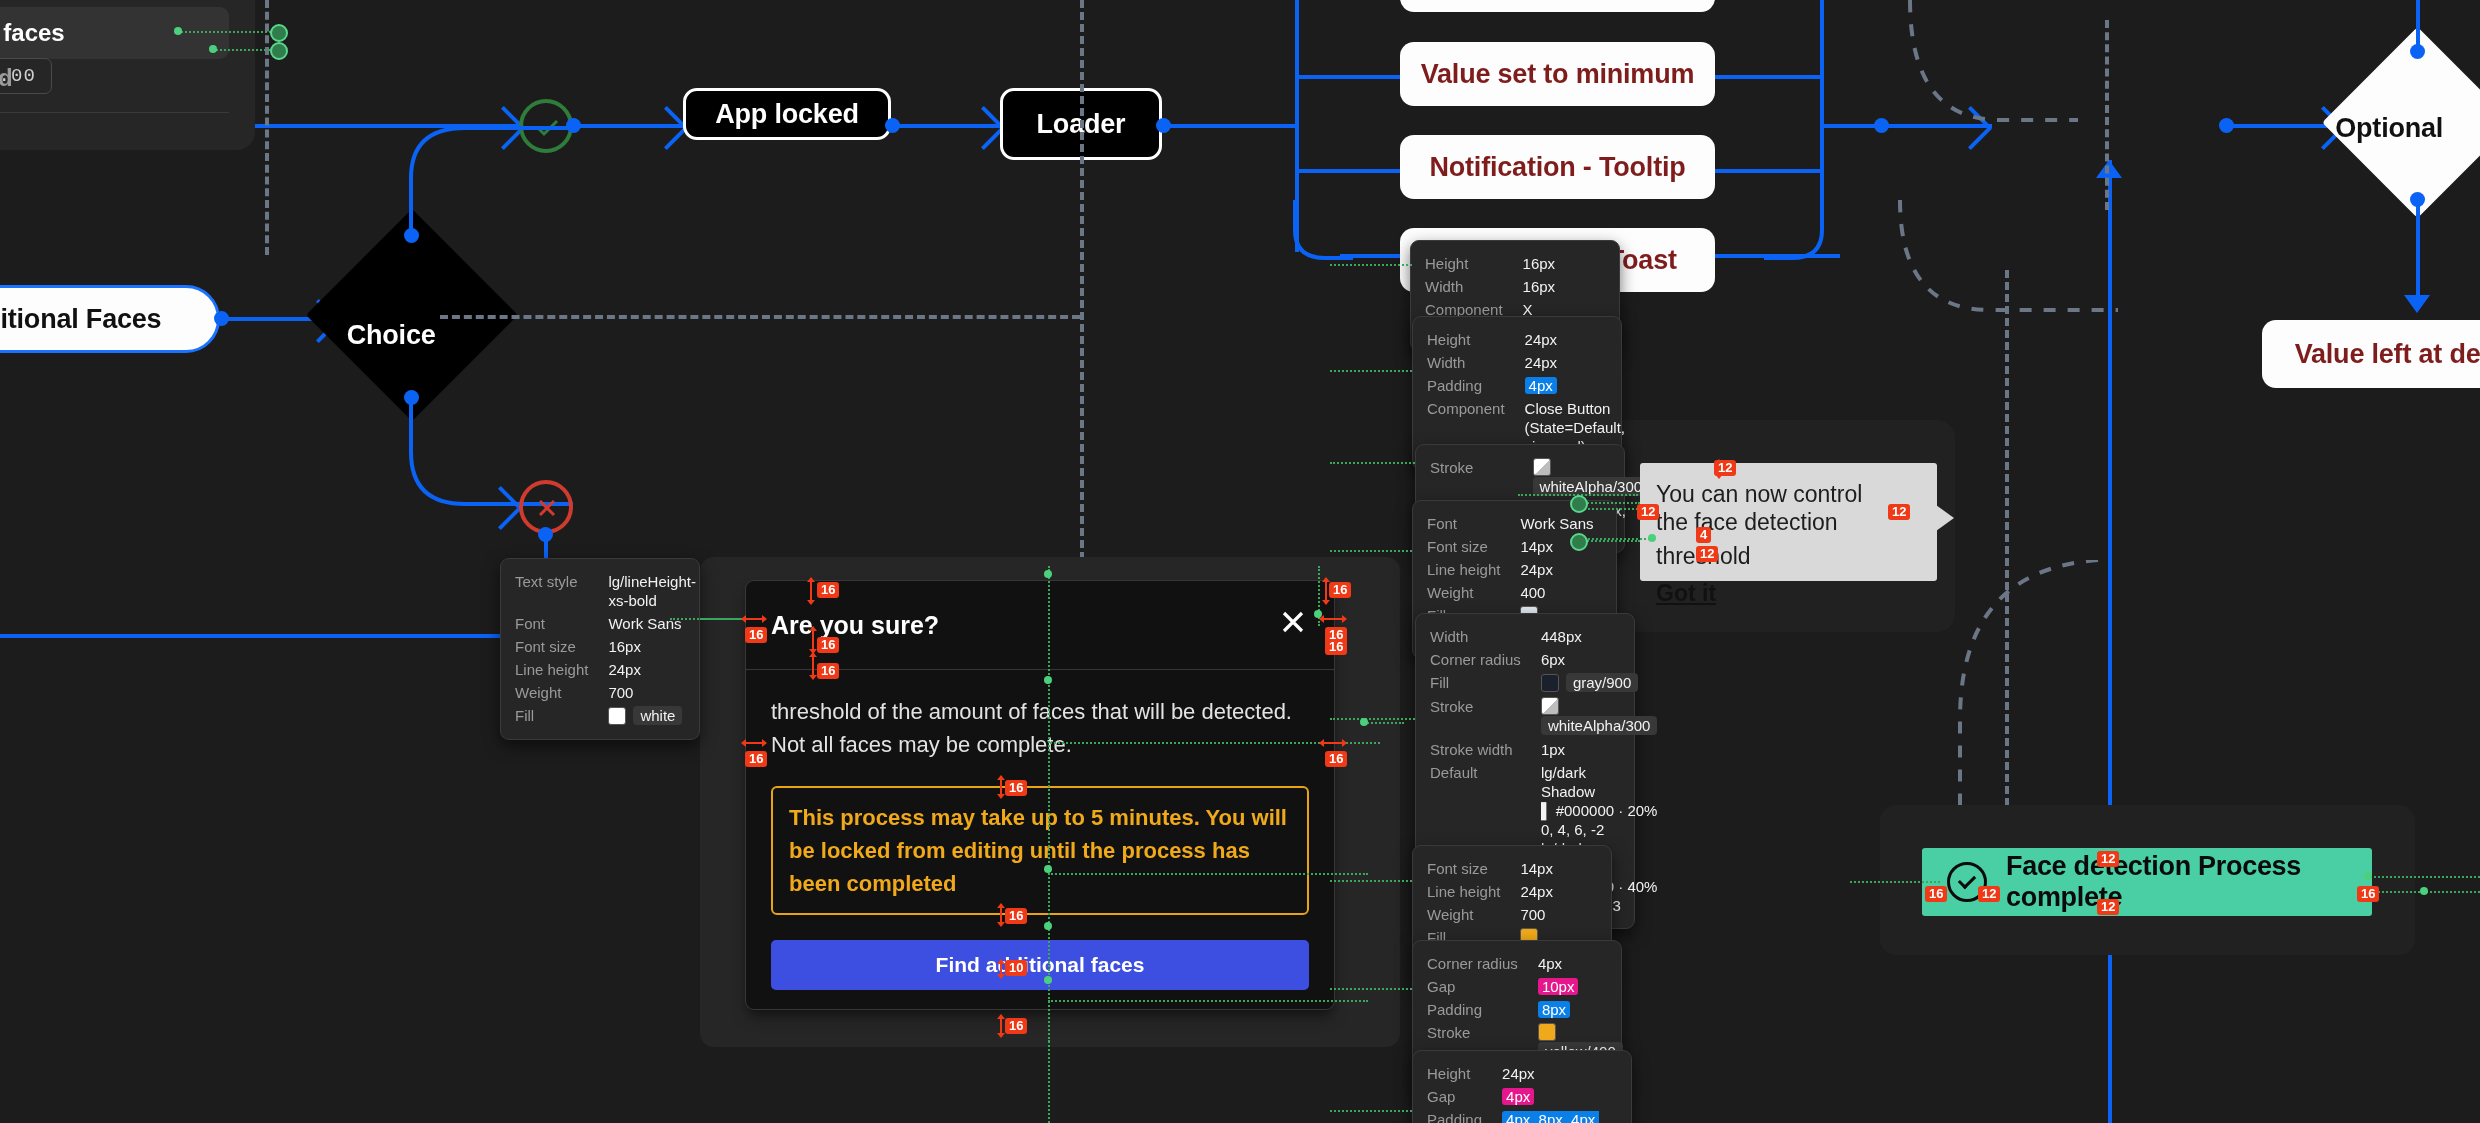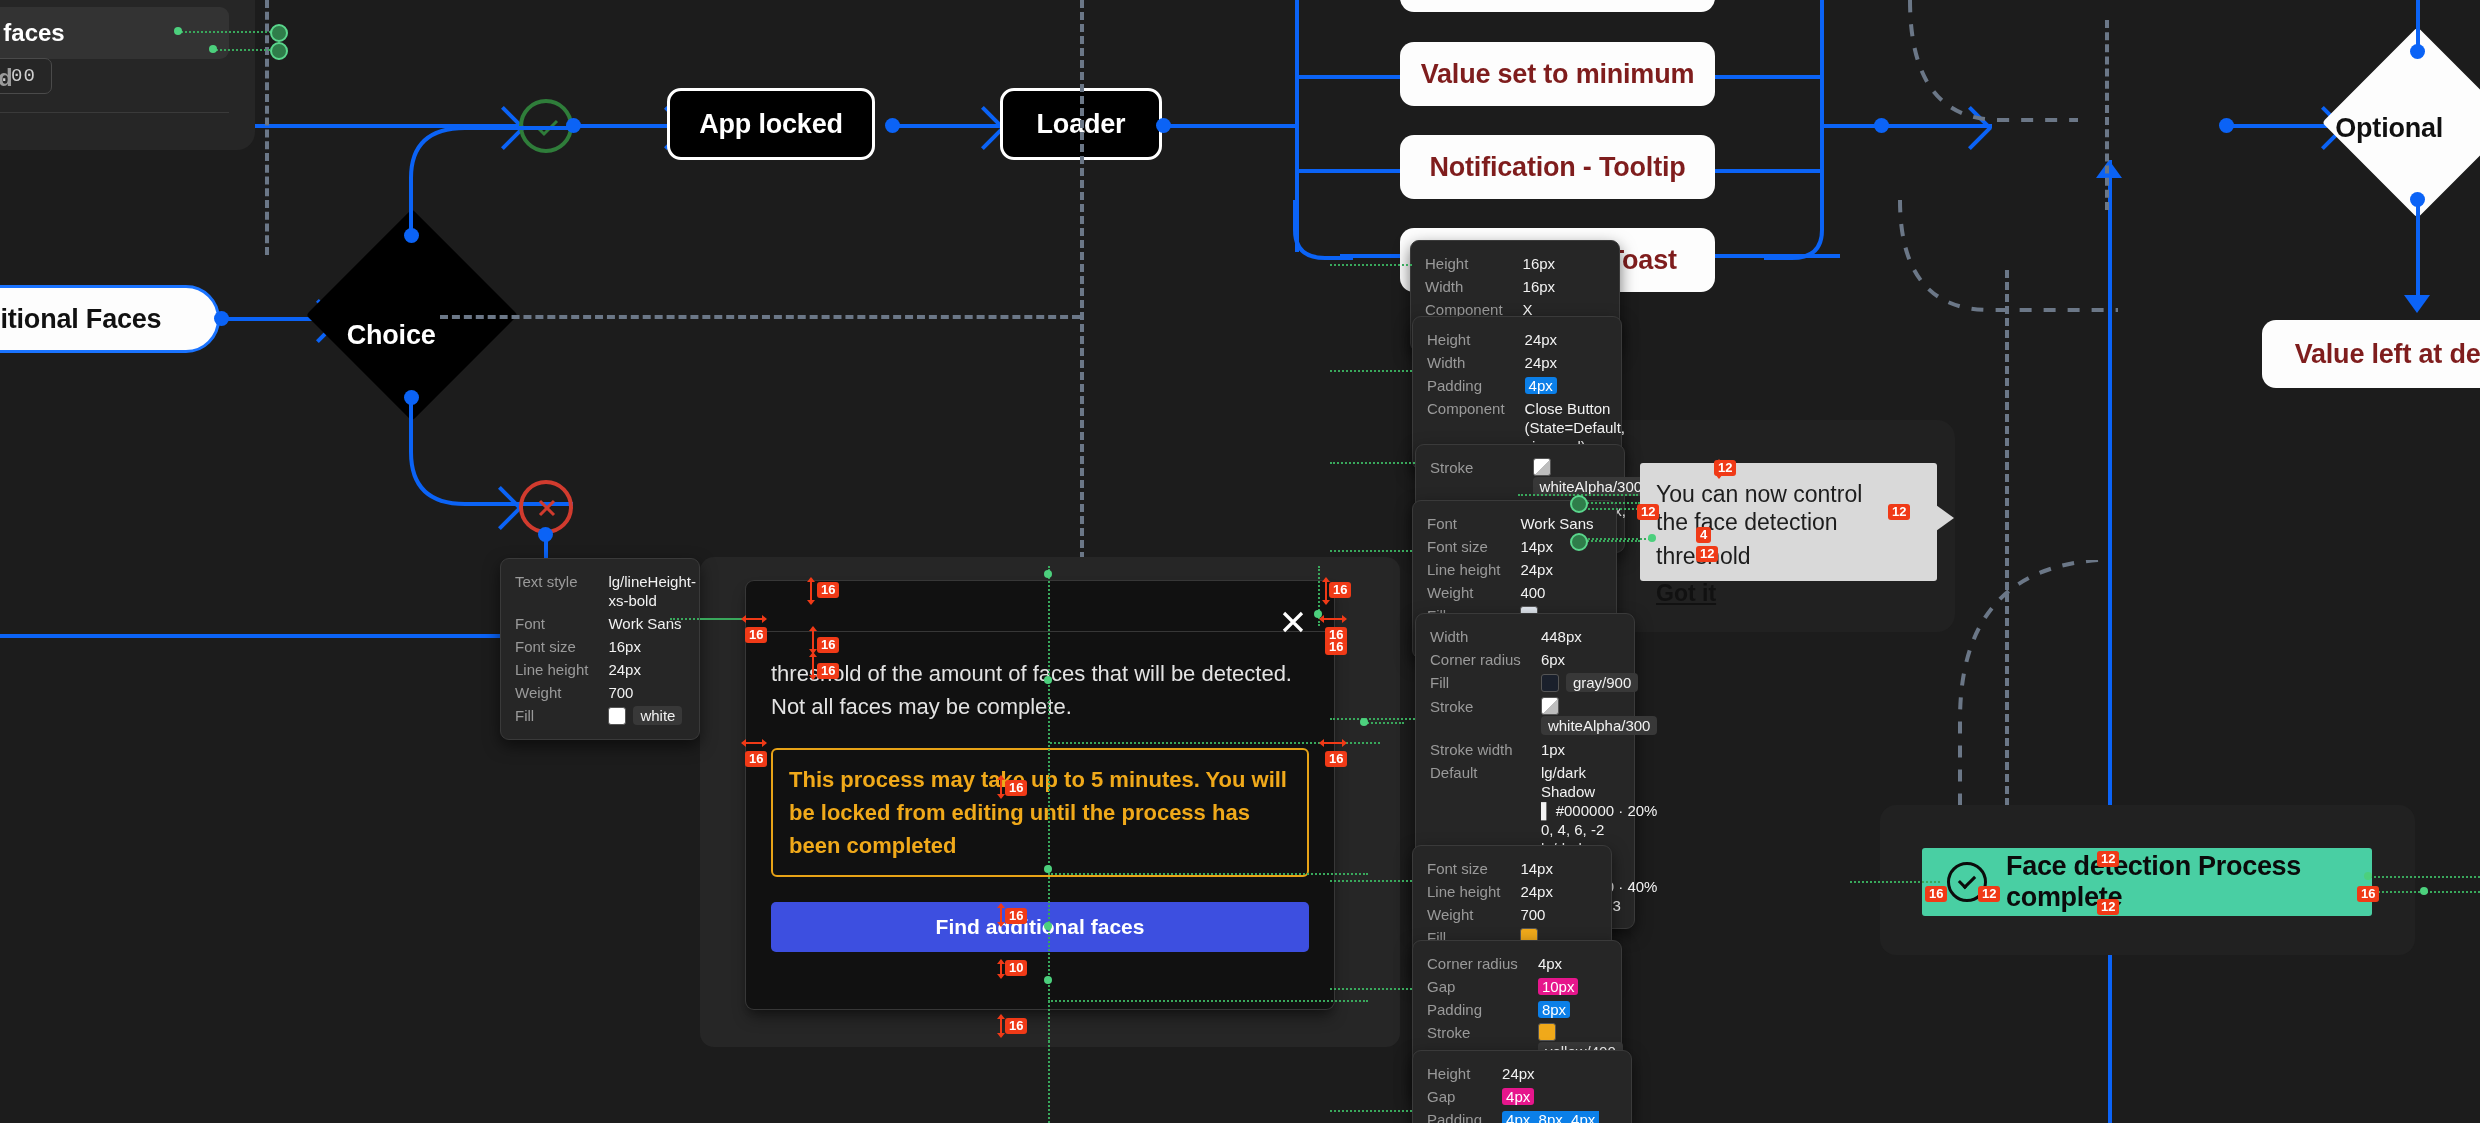--- a/index.html
+++ b/index.html
@@ -185,21 +185,21 @@
   <div class="chev" style="left:498px;top:126px;"></div>
   <div class="circ circ-ok" style="left:519px;top:99px;">
     <svg width="48" height="48" viewBox="0 0 48 48" style="position:absolute;left:0;top:0" aria-hidden="true">
       <path d="M14 24 L21 31 L34 18" stroke="#2f7d3a" stroke-width="3" fill="none"></path>
     </svg>
   </div>
   <div class="dot" style="left:566px;top:118px;"></div>
   <div class="edge edge-h" style="left:573px;top:124px;width:110px;"></div>
   <div class="chev" style="left:661px;top:126px;"></div>
 
-  <div class="node node-dark" style="left:667px;top:88px;width:208px;height:72px;">
+  <div class="node node-dark" style="left:683px;top:88px;width:208px;height:52px;">
     <span>App locked</span>
   </div>
   <div class="dot" style="left:885px;top:118px;"></div>
   <div class="edge edge-h" style="left:892px;top:124px;width:108px;"></div>
   <div class="chev" style="left:978px;top:126px;"></div>
 
   <div class="node node-dark" style="left:1000px;top:88px;width:162px;height:72px;">
     <span>Loader</span>
   </div>
   <div class="dot" style="left:1156px;top:118px;"></div>
@@ -352,20 +352,21 @@
   <div class="badge" style="left:2357px;top:886px;">16</div>
   <div class="guide-h" style="left:1850px;top:881px;width:90px;"></div>
   <div class="guide-h" style="left:2370px;top:876px;width:110px;"></div>
   <div class="guide-h" style="left:2370px;top:891px;width:110px;"></div>
   <div class="gdot" style="left:2364px;top:872px;"></div>
   <div class="gdot" style="left:2420px;top:887px;"></div>
 
   <div id="dialog-backdrop" style="left:700px;top:557px;width:700px;height:490px;"></div>
   <div id="dialog" style="left:745px;top:580px;width:590px;height:430px;">
     <div class="dlg-head">
+      <div class="dlg-title">Are you sure?</div>
       <div class="dlg-close">
         <svg width="26" height="26" viewBox="0 0 26 26" aria-hidden="true">
           <path d="M4 4 L22 22 M22 4 L4 22" stroke="#ffffff" stroke-width="3.2" fill="none"></path>
         </svg>
       </div>
     </div>
     <div class="dlg-body">
       <p>threshold of the amount of faces that will be detected.</p>
       <p>Not all faces may be complete.</p>
       <div class="warn">This process may take up to 5 minutes. You will be locked from editing until the process has been completed</div>

